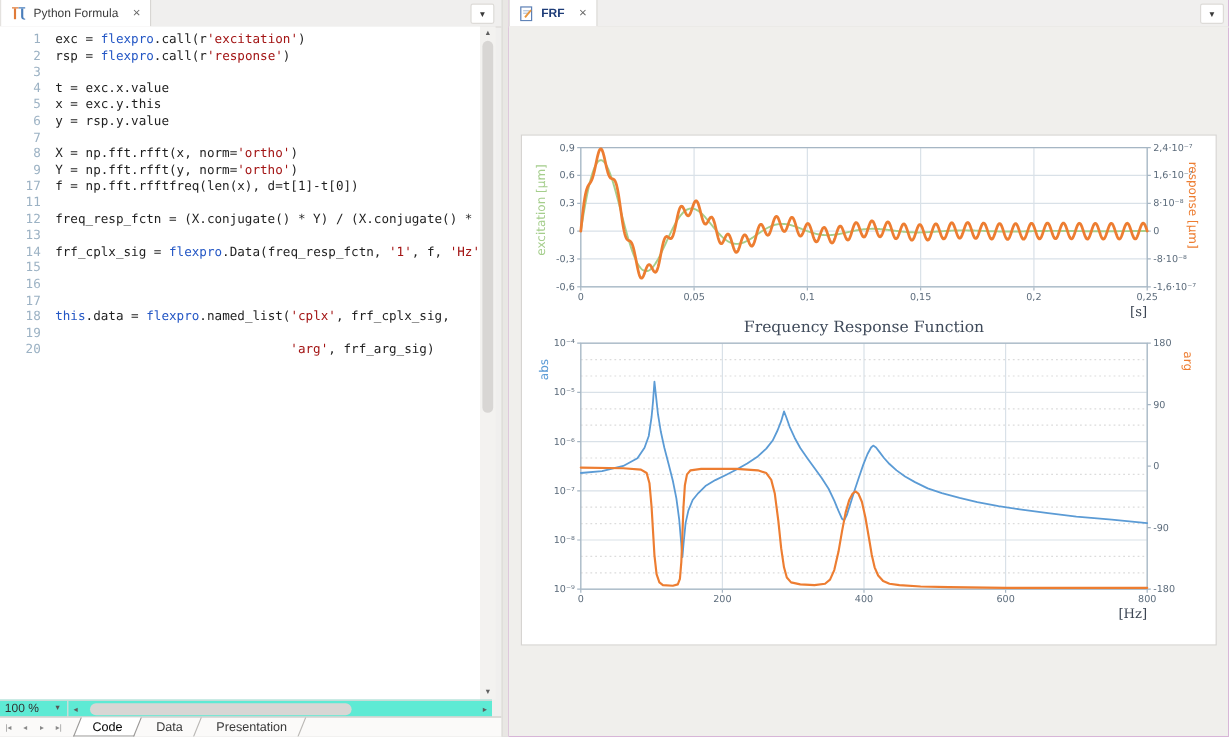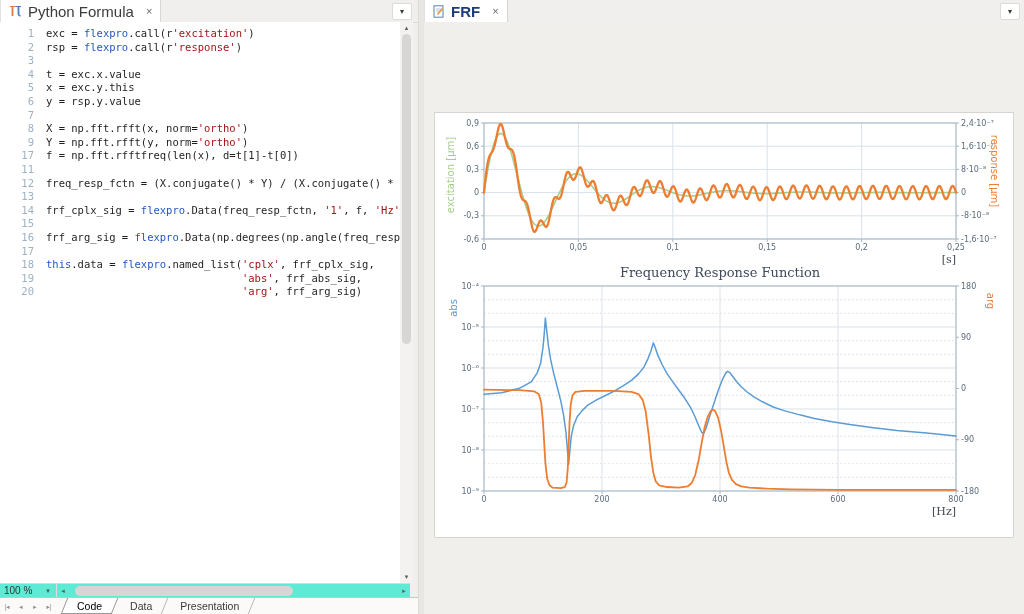--- a/index.html
+++ b/index.html
@@ -3,21 +3,21 @@
 <meta charset="utf-8">
 <style>
   html,body{margin:0;padding:0;background:#cfcdca;}
   #app{position:relative;width:1024px;height:614px;background:#e9e7e4;overflow:hidden;
        font-family:"Liberation Sans",sans-serif;-webkit-font-smoothing:antialiased;}
   
   .tabbar{position:absolute;top:0;left:0;right:0;height:22px;background:#f0efee;
           border-bottom:1px solid #dcdad7;}
   .tab{position:absolute;top:0;left:0;height:22px;background:#ffffff;display:flex;align-items:center;
        padding:0 8px;border-right:1px solid #d8d6d3;border-left:1px solid #e4e2df;gap:6px;}
-  .tab .t-label{font-size:15px;color:#3c3c3c;white-space:nowrap;}
+  .tab .t-label{font-size:10px;color:#3c3c3c;white-space:nowrap;}
   .tab .t-label.bold{font-weight:bold;color:#1e3c78;}
   .tab .t-close{font-size:11px;color:#666;margin-left:6px;cursor:default;}
   .ddbtn{position:absolute;top:3px;width:18px;height:15px;background:#fff;border:1px solid #dddbd8;
          border-radius:2px;color:#3a3a3a;font-size:8px;text-align:center;line-height:15px;}
   
   #leftpanel{position:absolute;left:0;top:0;width:418px;height:614px;background:#f0efee;}
   #editor{position:absolute;left:0;top:22px;width:400px;height:561px;background:#fff;overflow:hidden;
           font-family:"DejaVu Sans Mono","Liberation Mono",monospace;font-size:10.5px;padding-top:5px;}
   .cl{display:flex;height:13.6px;line-height:13.6px;white-space:pre;}
   .ln{width:34px;flex:none;text-align:right;color:#9cb2c4;padding-right:12px;}
@@ -84,24 +84,24 @@
           <div class="cl"><span class="ln">6</span><span><span class="tk-d">y = rsp.y.value</span></span></div>
           <div class="cl"><span class="ln">7</span><span></span></div>
           <div class="cl"><span class="ln">8</span><span><span class="tk-d">X = np.fft.rfft(x, norm=</span><span class="tk-s">'ortho'</span><span class="tk-d">)</span></span></div>
           <div class="cl"><span class="ln">9</span><span><span class="tk-d">Y = np.fft.rfft(y, norm=</span><span class="tk-s">'ortho'</span><span class="tk-d">)</span></span></div>
           <div class="cl"><span class="ln">17</span><span><span class="tk-d">f = np.fft.rfftfreq(len(x), d=t[1]-t[0])</span></span></div>
           <div class="cl"><span class="ln">11</span><span></span></div>
           <div class="cl"><span class="ln">12</span><span><span class="tk-d">freq_resp_fctn = (X.conjugate() * Y) / (X.conjugate() *</span></span></div>
           <div class="cl"><span class="ln">13</span><span></span></div>
           <div class="cl"><span class="ln">14</span><span><span class="tk-d">frf_cplx_sig = </span><span class="tk-k">flexpro</span><span class="tk-d">.Data(freq_resp_fctn, </span><span class="tk-s">'1'</span><span class="tk-d">, f, </span><span class="tk-s">'Hz'</span></span></div>
           <div class="cl"><span class="ln">15</span></div>
-          <div class="cl"><span class="ln">16</span><span><span class="tk-d">frf_arg_sig = </span><span class="tk-k">flexpro</span><span class="tk-d">.Data(np.degrees(np.angle(freq_resp</span></span></div>
+          <div class="cl"><span class="ln">16</span></div>
           <div class="cl"><span class="ln">17</span><span></span></div>
           <div class="cl"><span class="ln">18</span><span><span class="tk-k">this</span><span class="tk-d">.data = </span><span class="tk-k">flexpro</span><span class="tk-d">.named_list(</span><span class="tk-s">'cplx'</span><span class="tk-d">, frf_cplx_sig,</span></span></div>
-          <div class="cl"><span class="ln">19</span><span><span class="tk-d">                               </span><span class="tk-s">'abs'</span><span class="tk-d">, frf_abs_sig,</span></span></div>
+          <div class="cl"><span class="ln">19</span></div>
           <div class="cl"><span class="ln">20</span><span><span class="tk-d">                               </span><span class="tk-s">'arg'</span><span class="tk-d">, frf_arg_sig)</span></span></div>
         </div>
     </div>
 
     <div id="vscroll">
       <div class="sarrow" style="top:0;">▴</div>
       <div id="vthumb"></div>
       <div class="sarrow" style="bottom:0;">▾</div>
     </div>
 

